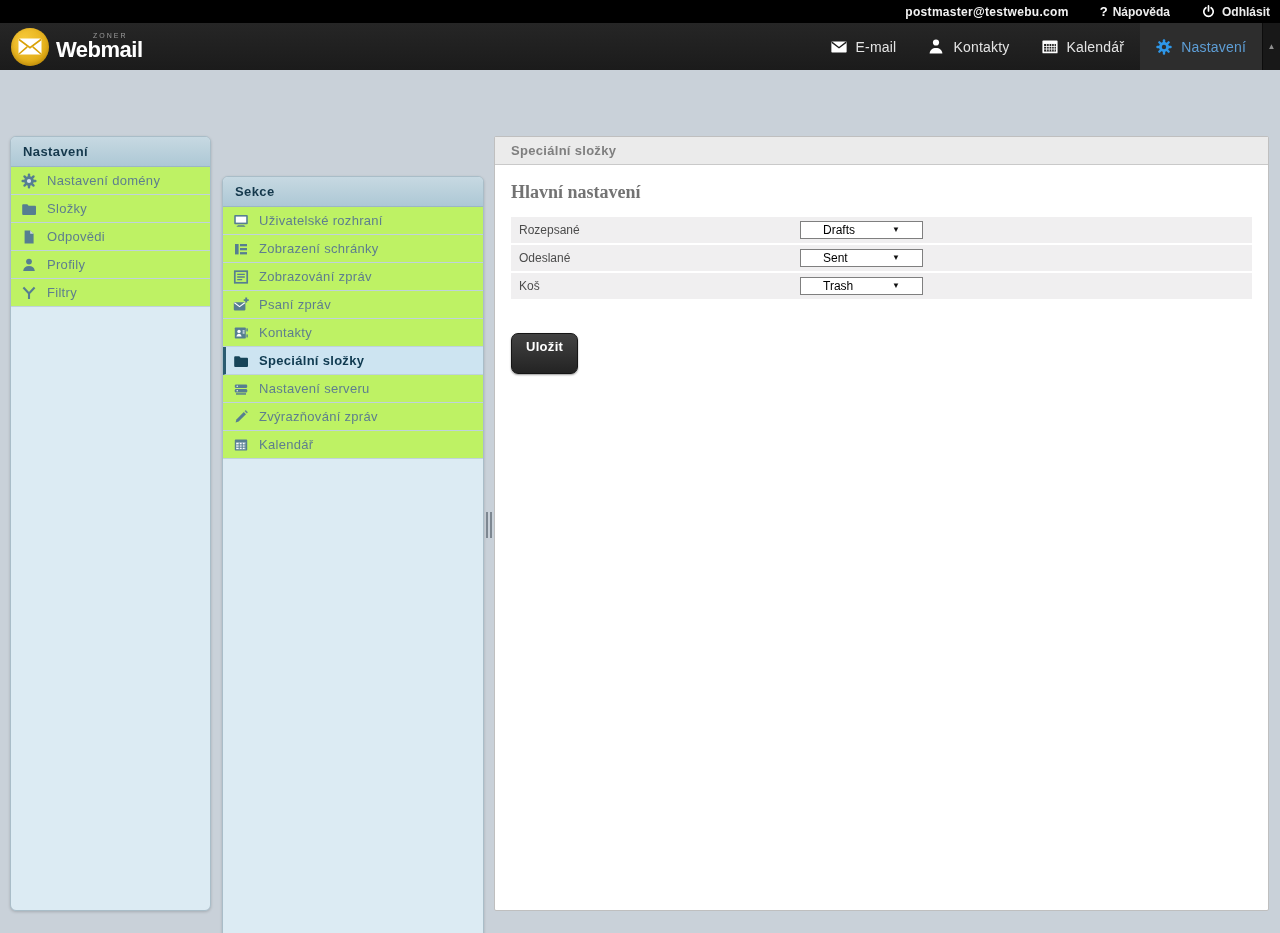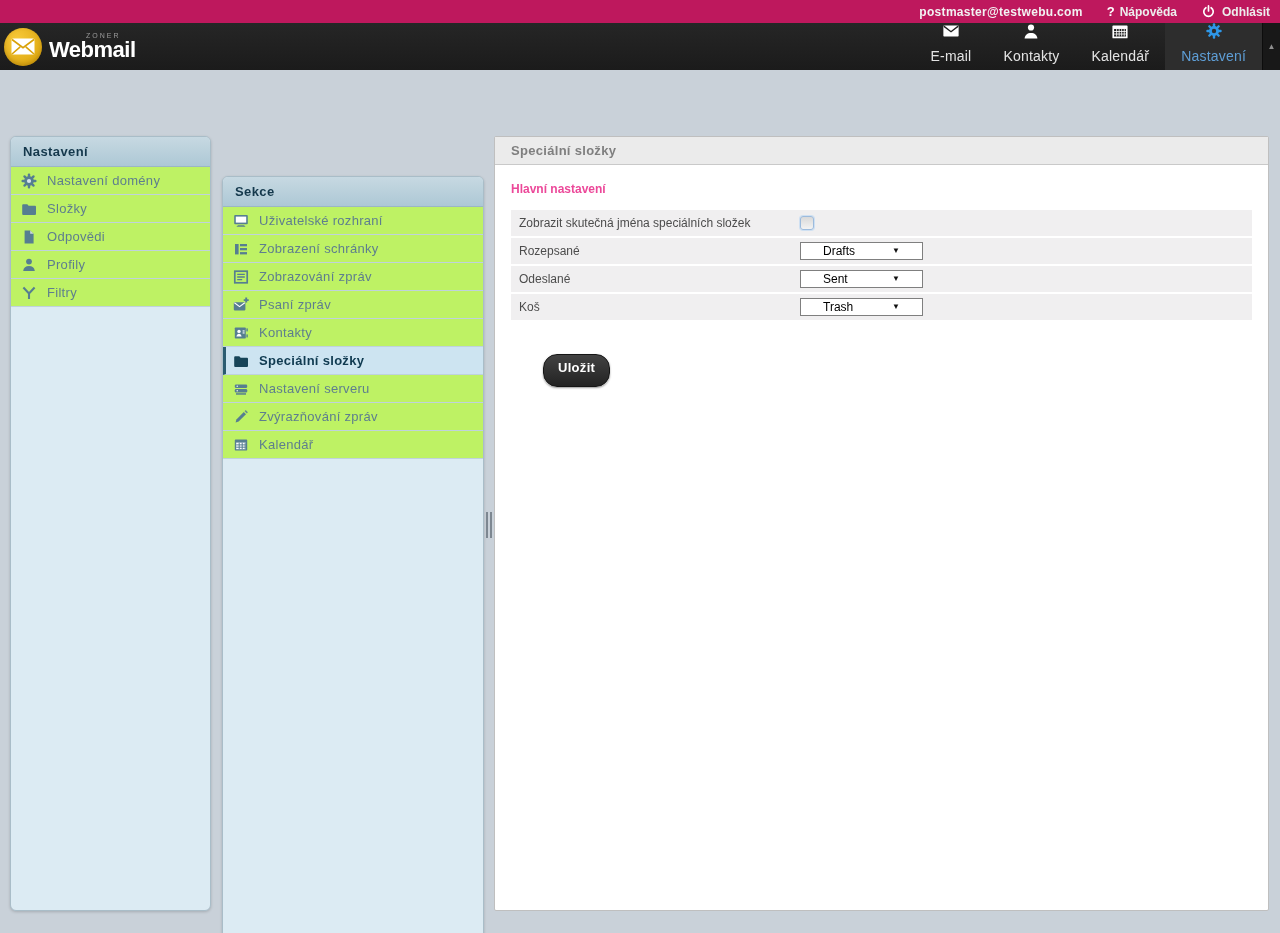--- a/index.html
+++ b/index.html
@@ -5,48 +5,48 @@
   * { margin:0; padding:0; box-sizing:border-box; }
   html,body { width:1280px; height:933px; }
   body {
     position:relative; overflow:hidden;
     background:#c9d1d9;
     font-family:"Liberation Sans", sans-serif;
   }
   
   .topbar{
     position:absolute; top:0; left:0; width:1280px; height:23px;
-    background:#be185d; display:flex; align-items:center;
-    justify-content:flex-end; gap:24px; padding-right:10px;
+    background:#000000; display:flex; align-items:center;
+    justify-content:flex-end; gap:31px; padding-right:10px;
   }
   .tb-email{ color:#f2f2f2; font-size:12px; font-weight:bold; letter-spacing:.3px; }
   .tb-link{ display:flex; align-items:center; gap:5px; color:#ededed;
     font-size:12px; font-weight:bold; cursor:pointer; }
   .q-glyph{ font-weight:900; font-size:13px; color:#fff; }
   
   .navbar{
     position:absolute; top:23px; left:0; width:1280px; height:47px;
     background:linear-gradient(#262626,#1b1b1b);
     display:flex; align-items:stretch;
   }
-  .brand{ display:flex; align-items:center; gap:7px; padding-left:4px; cursor:pointer; }
+  .brand{ display:flex; align-items:center; gap:7px; padding-left:11px; cursor:pointer; }
   .brand-circle{
     width:38px; height:38px; border-radius:50%;
     background:radial-gradient(circle at 35% 30%, #f7c93a, #d9a107);
     display:flex; align-items:center; justify-content:center;
     box-shadow: inset 0 -2px 4px rgba(120,80,0,.35);
   }
   .brand-text{ position:relative; }
   .brand-zoner{ display:block; font-size:7px; letter-spacing:2px; color:#9b9b9b;
     margin-left:37px; margin-bottom:0; }
   .brand-webmail{ display:block; font-size:22px; font-weight:bold; color:#fff;
     line-height:1; letter-spacing:-.5px; }
   .nav-items{ margin-left:auto; display:flex; align-items:stretch; }
   .nav-item{ display:flex; align-items:center; gap:9px; padding:0 16px;
-    color:#e3e3e3; font-size:14px; cursor:pointer; letter-spacing:.2px;flex-direction:column; }
+    color:#e3e3e3; font-size:14px; cursor:pointer; letter-spacing:.2px; }
   .nav-item.active{ background:#2d2d2d; color:#5e9ed6; }
   .nav-strip{ width:18px; background:#181818; border-left:1px solid #0c0c0c;
     display:flex; align-items:center; justify-content:center; cursor:pointer; }
   .tri-up{ color:#8f8f8f; font-size:8px; line-height:1; }
   
   .panel{
     position:absolute; top:136px; height:775px;
     background:#dcebf3; border:1px solid #a9bdc8; border-radius:6px;
     box-shadow:0 1px 3px rgba(0,0,0,.18); overflow:hidden;
   }
@@ -78,42 +78,42 @@
   .main{
     position:absolute; left:494px; top:136px; width:775px; height:775px;
     background:#fff; border:1px solid #bfbfbf; border-radius:2px;
   }
   .main-head{
     height:28px; background:#ebebeb; border-bottom:1px solid #c9c9c9;
     display:flex; align-items:center; padding-left:16px;
     font-size:13px; font-weight:bold; color:#7f7f7f; letter-spacing:.3px;
   }
   .main-body{ padding:0 16px; }
-  .section-title{ font-size:12px; font-weight:bold; color:#ec4899;
-    margin:17px 0 14px 0; }
+  .section-title{ font-size:18px; font-weight:bold; color:#737373;
+    margin:17px 0 14px 0;font-family:Liberation Serif, serif; }
   .frow{ height:26px; background:#f0eff0; margin-bottom:2px;
     display:flex; align-items:center; padding:0 8px; }
   .frow-label{ width:281px; font-size:12px; color:#4c4c4c; }
   .checkbox{
     width:14px; height:14px; border:1px solid #9cbbdd; border-radius:3px;
     background:linear-gradient(#d9d9d9,#f3f3f3);
     box-shadow:0 0 0 1px #cfe0f2; cursor:pointer;
   }
   .sel{
     width:123px; height:18px; border:1px solid #7f7f7f; background:#fff;
     display:flex; align-items:center; justify-content:space-between;
     padding:0 22px; font-size:12px; color:#000; cursor:pointer;
   }
   .sel-arrow{ font-size:8px; color:#111; line-height:1; }
   .save-btn{
     margin-top:32px; display:inline-block;
     background:linear-gradient(#424242,#232323); color:#fff;
     font-weight:bold; font-size:13px; font-family:inherit;
-    padding:5px 14px 11px; border:1px solid #151515; border-radius:14px;
-    box-shadow:0 1px 2px rgba(0,0,0,.4); cursor:pointer; letter-spacing:.3px;margin-left:32px;
+    padding:5px 14px 19px; border:1px solid #151515; border-radius:7px;
+    box-shadow:0 1px 2px rgba(0,0,0,.4); cursor:pointer; letter-spacing:.3px;
   }
 </style>
 </head>
 <body>
 
 <div class="topbar">
   <span class="tb-email">postmaster@testwebu.com</span>
   <span class="tb-link">
     <span class="q-glyph">?</span>
     <span>Nápověda</span>
@@ -355,24 +355,20 @@
 <div class="splitter">
     <i></i>
     <i></i>
   </div>
 
 <div class="main">
   <div class="main-head">Speciální složky</div>
   <div class="main-body">
     <div class="section-title">Hlavní nastavení</div>
 
-    <div class="frow">
-      <span class="frow-label">Zobrazit skutečná jména speciálních složek</span>
-      <span class="checkbox"></span>
-    </div>
 
     <div class="frow">
       <span class="frow-label">Rozepsané</span>
       <span class="sel">
         <span>Drafts</span>
         <span class="sel-arrow">▼</span>
       </span>
     </div>
 
     <div class="frow">

